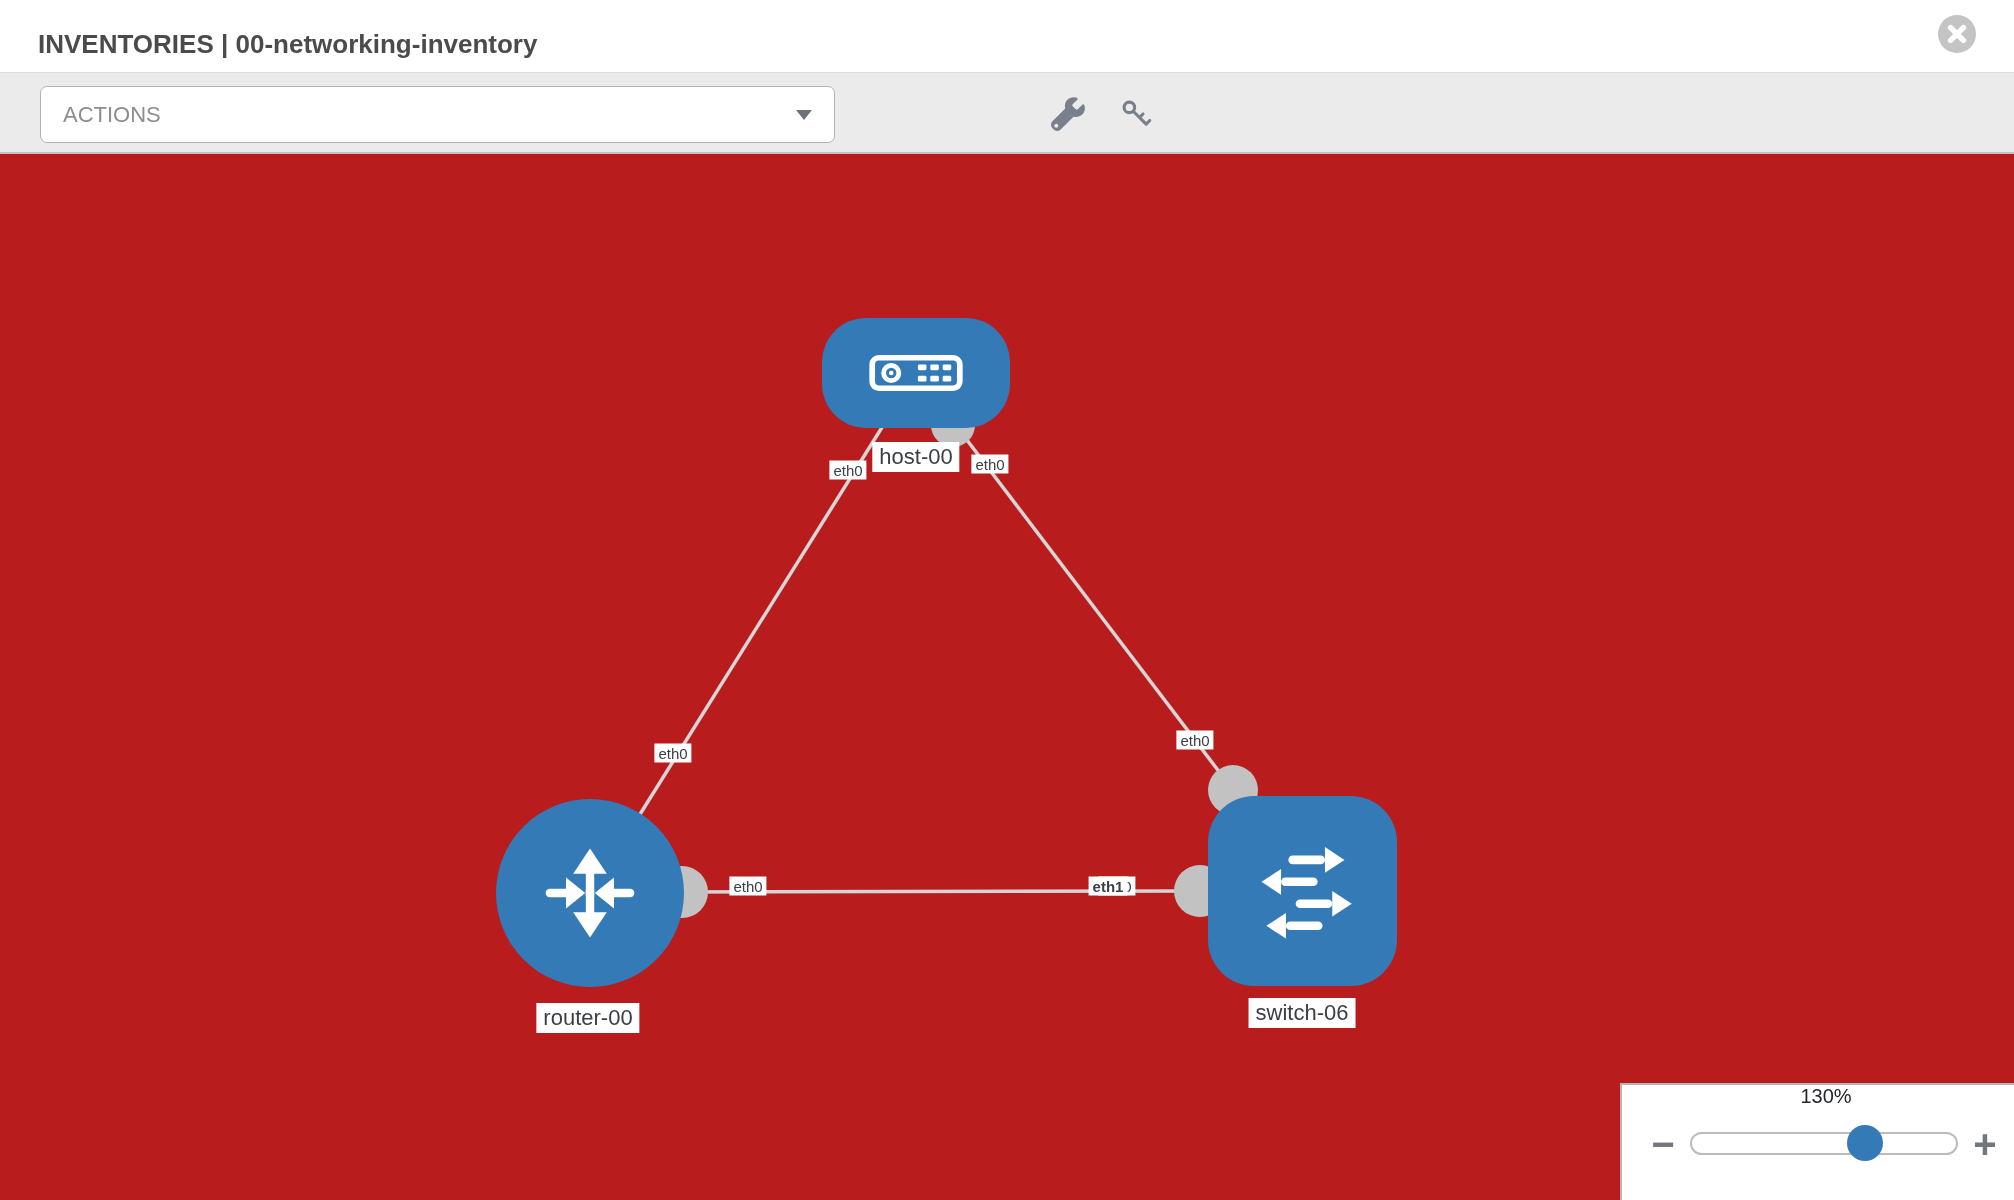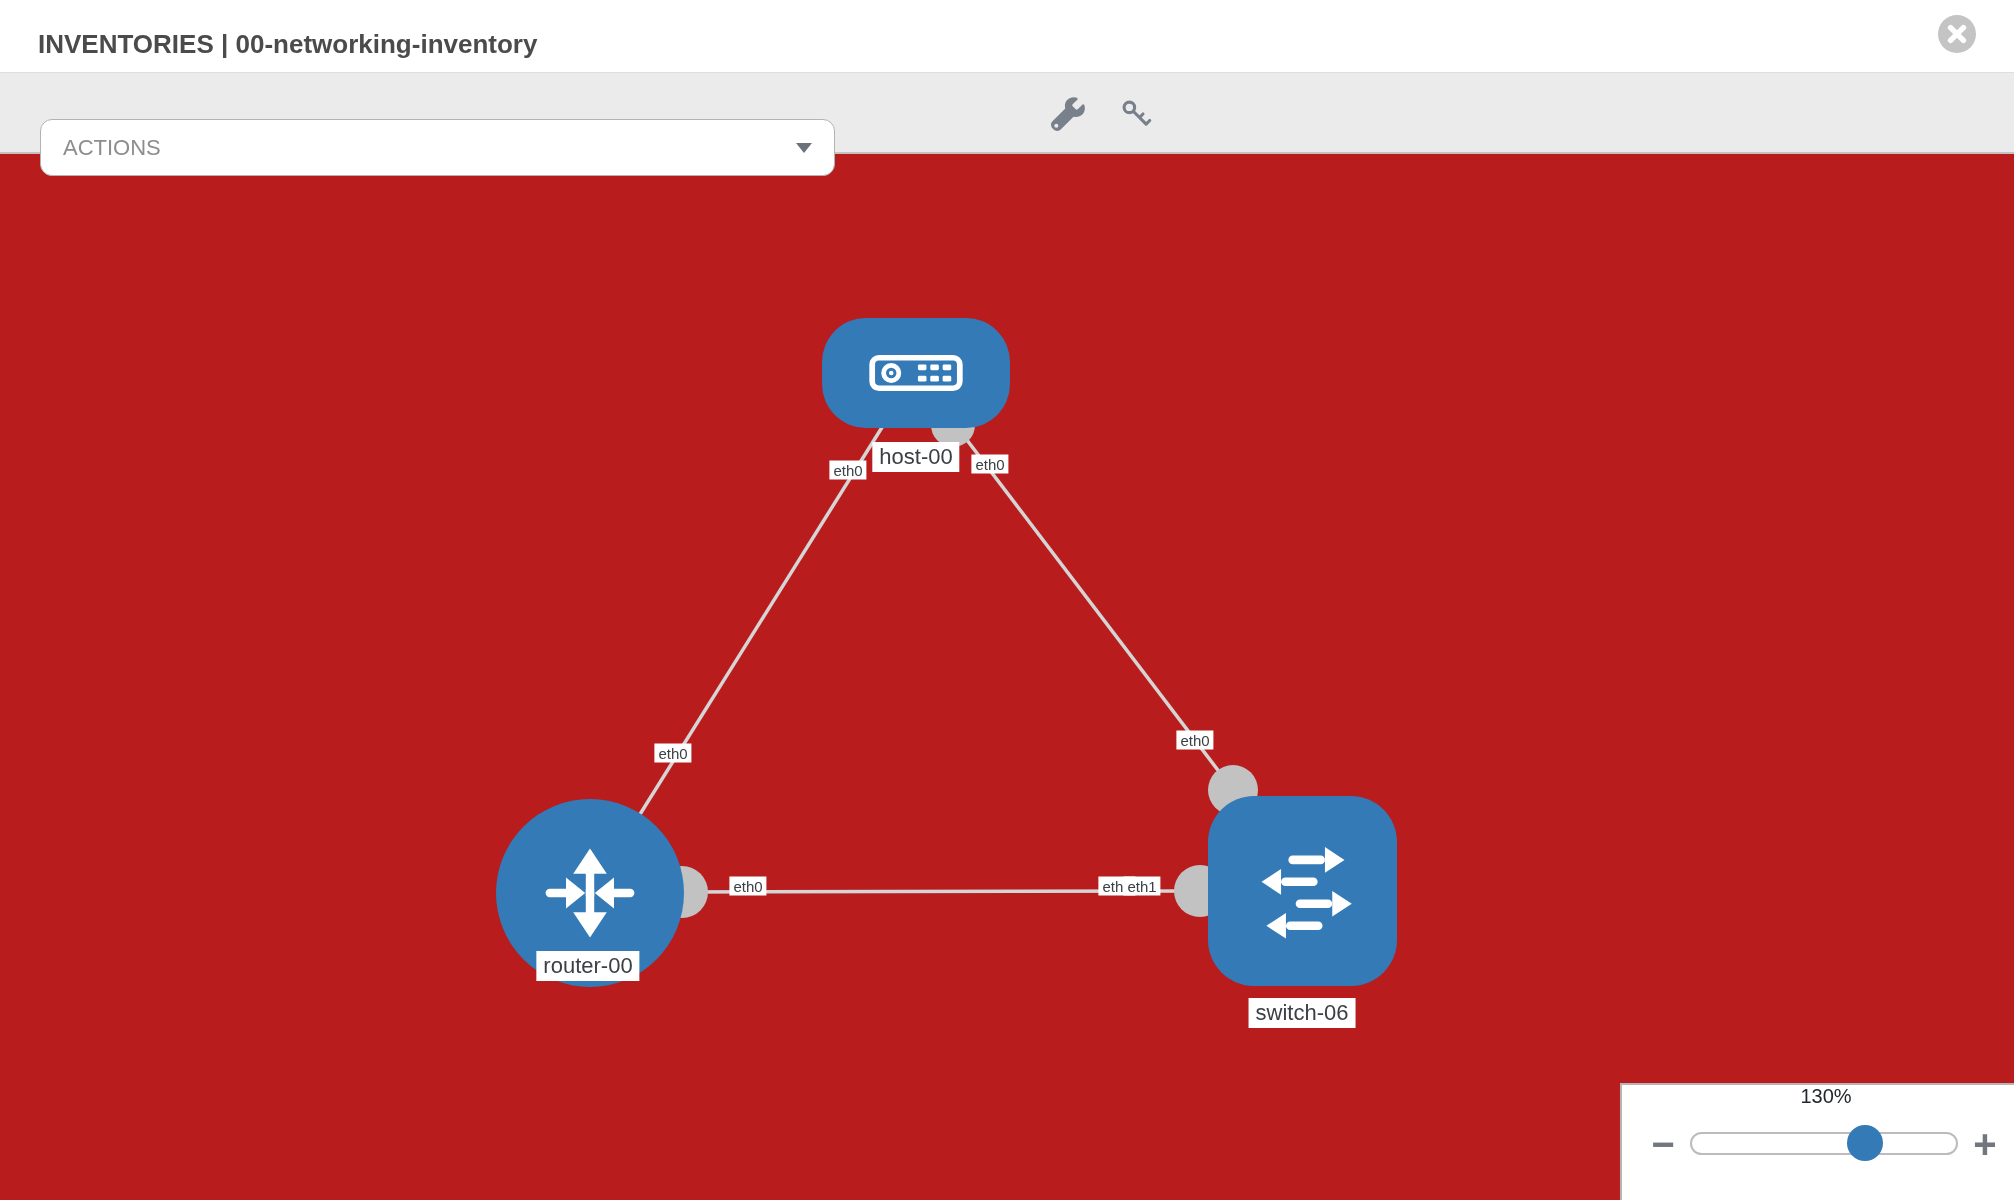--- a/index.html
+++ b/index.html
@@ -5,21 +5,21 @@
   html,body{margin:0;padding:0;background:#fff;font-family:"Liberation Sans","DejaVu Sans",sans-serif;}
   #page{position:relative;width:2014px;height:1200px;background:#fff;overflow:hidden;}
 
   
   .header{position:absolute;left:0;top:0;width:100%;height:72px;background:#fff;z-index:10;}
   .title{position:absolute;left:38px;top:50%;transform:translateY(-50%);font-size:26px;font-weight:700;color:#4b4b4b;white-space:nowrap;margin-top:8px;}
   .close-btn{position:absolute;left:1938px;top:15px;width:38px;height:38px;border-radius:50%;background:#c4c4c4;display:flex;align-items:center;justify-content:center;cursor:pointer;}
 
   
   .toolbar{position:absolute;left:0;top:72px;width:100%;height:82px;background:#ebebeb;border-top:1px solid #dedede;border-bottom:2px solid #c3c3c3;box-sizing:border-box;z-index:10;}
-  .select-box{position:absolute;top:13px;height:57px;background:#fff;border:1px solid #b3b3b3;border-radius:12px;display:flex;align-items:center;padding:0 22px;box-sizing:border-box;color:#8d8d8d;font-size:22px;cursor:pointer;margin-top:33px;}
+  .select-box{position:absolute;top:13px;height:57px;background:#fff;border:1px solid #b3b3b3;border-radius:7px;display:flex;align-items:center;padding:0 22px;box-sizing:border-box;color:#8d8d8d;font-size:22px;cursor:pointer;}
   #actions-select{left:40px;width:795px;}
   #search-select{left:1183px;width:794px;}
   .caret{margin-left:auto;width:0;height:0;border-left:8px solid transparent;border-right:8px solid transparent;border-top:10px solid #6d727a;}
   .tool-btn{position:absolute;top:16px;width:50px;height:50px;display:flex;align-items:center;justify-content:center;cursor:pointer;}
   #wrench-btn{left:1043px;}
   #key-btn{left:1111px;}
 
   
   .canvas{position:absolute;left:0;top:154px;width:2014px;height:1046px;background:#b91c1c;}
   .links-svg{position:absolute;left:0;top:0;z-index:1;}
@@ -130,30 +130,30 @@
             <polygon points="16,42.5 32,32 32,53"></polygon>
           <rect x="44" y="57" width="30" height="7" rx="3.5"></rect>
             <polygon points="90,60.5 74,50 74,71"></polygon>
           <rect x="36" y="75" width="30" height="7" rx="3.5"></rect>
             <polygon points="20,78.5 36,68 36,89"></polygon>
         </g>
       </svg>
     </div>
 
     <div class="node-label" style="left:916px;top:303px;">host-00</div>
-    <div class="node-label" style="left:588px;top:812px;">router-00</div>
+    <div class="node-label" style="left:588px;top:864px;">router-00</div>
     <div class="node-label" style="left:1302px;top:859px;">switch-06</div>
 
     <div class="iface-label" style="left:848px;top:316px;">eth0</div>
     <div class="iface-label" style="left:990px;top:310px;">eth0</div>
     <div class="iface-label" style="left:673px;top:599px;">eth0</div>
     <div class="iface-label" style="left:1195px;top:586px;">eth0</div>
     <div class="iface-label" style="left:748px;top:732px;">eth0</div>
     <div class="iface-label" style="left:1117px;top:732px;">eth0</div>
-    <div class="iface-label" style="left:1142px;top:732px;z-index:5;">eth1</div>
+    <div class="iface-label" style="left:1108px;top:732px;z-index:5;font-weight:bold;">eth1</div>
 
     <div class="zoom-panel">
       <div class="zoom-level">130%</div>
       <div class="zoom-minus">−</div>
       <div class="zoom-track"></div>
       <div class="zoom-knob"></div>
       <div class="zoom-plus">+</div>
     </div>
 
   </div>

